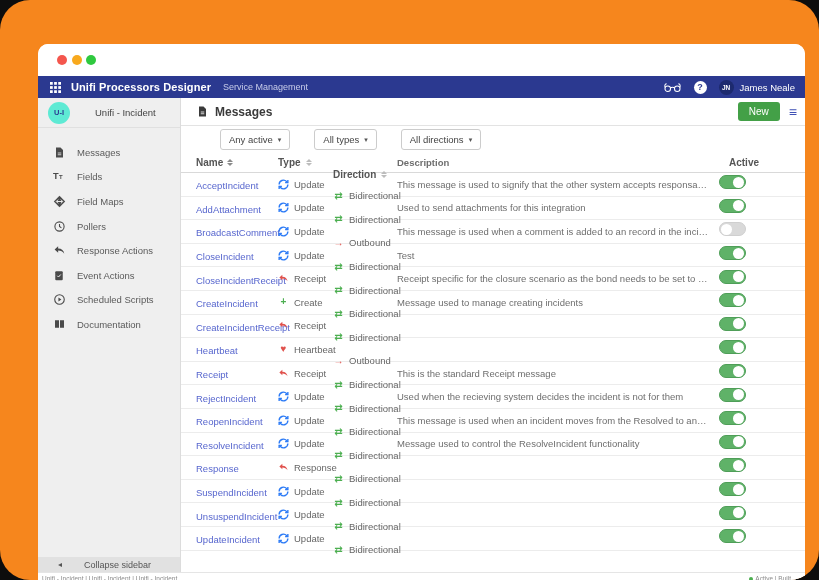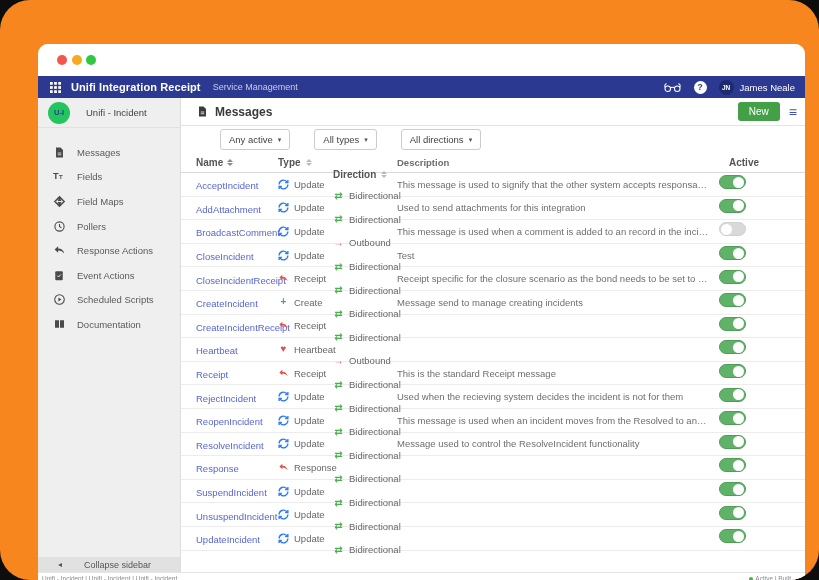--- a/index.html
+++ b/index.html
@@ -20,21 +20,21 @@
   .nav-right { margin-left:auto; display:flex; align-items:center; gap:12px; }
   .help-badge { width:13px; height:13px; border-radius:50%; background:#fff; color:#2B3990; font-size:9px; font-weight:bold; display:flex; align-items:center; justify-content:center; }
   .user-chip { display:flex; align-items:center; gap:6px; }
   .avatar { width:15px; height:15px; border-radius:50%; background:#1d2a6e; color:#fff; font-size:6.5px; font-weight:bold; display:flex; align-items:center; justify-content:center; }
   .user-name { font-size:9.5px; }
 
   
   .content { flex:1 1 auto; display:flex; min-height:0; }
   .sidebar { width:143px; background:#efefef; border-right:1px solid #dcdcdc; position:relative; flex:0 0 auto; }
   .sb-head { height:30px; display:flex; align-items:center; padding-left:10px; border-bottom:1px solid #e0e0e0; }
-  .sb-avatar { width:22px; height:22px; border-radius:50%; background:#22c55e; color:#2B3990; font-size:7.5px; font-weight:bold; display:flex; align-items:center; justify-content:center; margin-right:16px; }
+  .sb-avatar { width:22px; height:22px; border-radius:50%; background:#5eead4; color:#2B3990; font-size:7.5px; font-weight:bold; display:flex; align-items:center; justify-content:center; margin-right:25px; }
   .sb-head-label { font-size:9.5px; color:#444; }
   .sb-items { padding-top:12px; }
   .sb-item { height:24.6px; display:flex; align-items:center; padding-left:14px; color:#555; cursor:pointer; }
   .sb-item .sicon { width:14px; display:inline-flex; justify-content:center; margin-right:11px; color:#4a4a4a; }
   .sb-item-label { font-size:9.5px; color:#5a5a5a; }
   .sb-collapse { position:absolute; left:0; right:0; bottom:0; height:15px; background:#e1e1e1; display:flex; align-items:center; font-size:9px; color:#555; }
   .sb-collapse .tri { margin-left:20px; margin-right:22px; font-size:8px; color:#555; }
 
   .main { flex:1 1 auto; display:flex; flex-direction:column; background:#fff; min-width:0; }
   .main-header { height:28px; display:flex; align-items:center; padding:0 8px 0 15px; border-bottom:1px solid #e3e3e3; flex:0 0 auto; }
@@ -103,21 +103,21 @@
             <rect x="4.5" width="3" height="3"></rect>
             <rect x="9" width="3" height="3"></rect>
             <rect y="4.5" width="3" height="3"></rect>
             <rect x="4.5" y="4.5" width="3" height="3"></rect>
             <rect x="9" y="4.5" width="3" height="3"></rect>
             <rect y="9" width="3" height="3"></rect>
             <rect x="4.5" y="9" width="3" height="3"></rect>
             <rect x="9" y="9" width="3" height="3"></rect>
           </svg>
       </span>
-      <span class="nav-title">Unifi Integration Receipt</span>
+      <span class="nav-title">Unifi Processors Designer</span>
       <span class="nav-sub">Service Management</span>
       <span class="nav-right">
         <span style="display:inline-flex;">
           <svg width="19" height="11" viewBox="0 0 24 13" fill="none" stroke="#fff" stroke-width="1.3">
               <circle cx="6" cy="8" r="3.5"></circle>
               <circle cx="18" cy="8" r="3.5"></circle>
               <path d="M9.5 7.1c.9-1.4 4.1-1.4 5 0M2.6 6.3C1.6 3.4 3 1.8 4.6 1.8M21.4 6.3c1-2.9-.4-4.5-2-4.5"></path>
             </svg>
         </span>
         <span class="help-badge">?</span>
@@ -386,21 +386,21 @@
                   <span class="gi green">+</span>
                 </span>
                 <span class="cell-label t-label">Create</span>
               </span>
     <span class="c-dir">
                 <span class="icon-slot">
                   <span class="gi green">⇄</span>
                 </span>
                 <span class="cell-label d-label">Bidirectional</span>
               </span>
-    <span class="c-desc">Message send to manage creating incidents</span>
+    <span class="c-desc">Message used to manage creating incidents</span>
     <span class="c-active"><span class="toggle"><span class="knob"></span></span></span>
   </div>
             <div class="trow">
     <span class="c-name"><a class="nlink">CreateIncidentReceipt</a></span>
     <span class="c-type">
                 <span class="icon-slot">
                   <svg width="11" height="11" viewBox="0 0 24 24" fill="#E0524D">
                     <path d="M9.5 4L3 10l6.5 6v-3.8c5 0 8.5 1.8 11.3 5.8-.8-6-4.8-9.8-11.3-9.8z"></path>
                   </svg>
                 </span>

